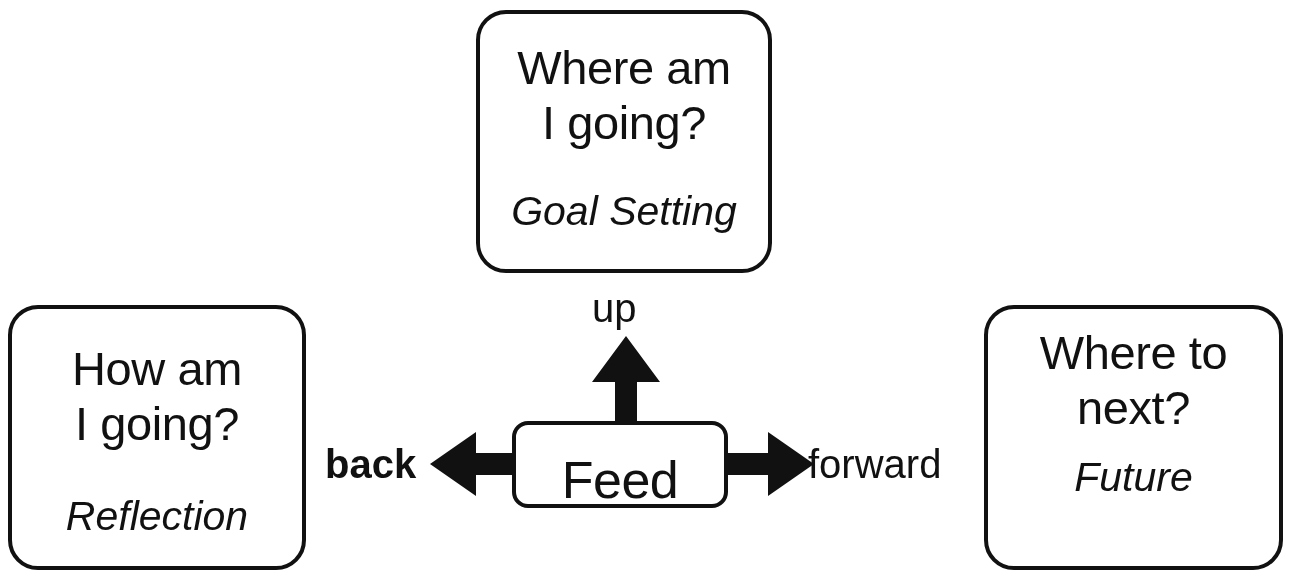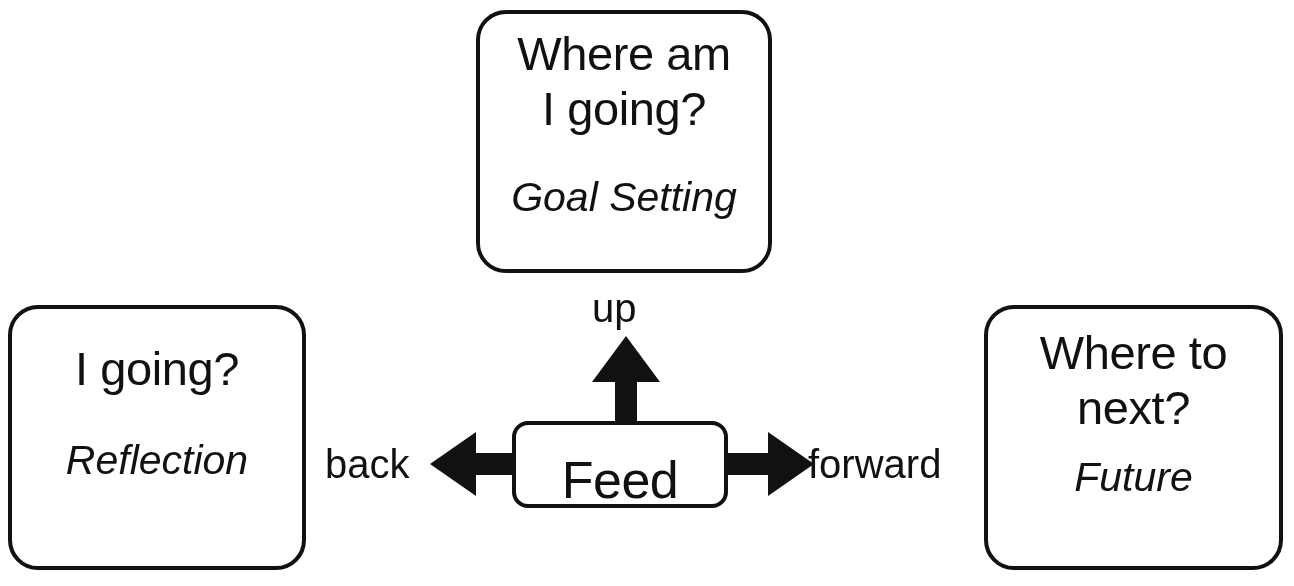--- a/index.html
+++ b/index.html
@@ -49,21 +49,21 @@
     white-space: nowrap;
     color: #111111;
   }
 
   
   #box-goal-setting {
     left: 476px;
     top: 10px;
     width: 296px;
     height: 263px;
-    padding-top: 12px;
+    padding-top: 26px;
   }
   #box-goal-setting .qsub { margin-top: 40px; }
 
   
   #box-reflection {
     left: 8px;
     top: 305px;
     width: 298px;
     height: 265px;
     padding-top: 32px;
@@ -116,35 +116,36 @@
   
   .dir-label {
     position: absolute;
     font-size: 40px;
     line-height: 1;
     color: #111111;
     white-space: nowrap;
     z-index: 4;
   }
   #label-up      { left: 592px; top: 288px; }
-  #label-back    { left: 325px; top: 444px; }
+  #label-back    { left: 325px; top: 444px; font-weight: bold; }
   #label-forward { left: 808px; top: 444px; }
 </style>
 </head>
 <body>
 
 <div id="canvas">
 
   <div class="qbox" id="box-goal-setting">
     <div class="qline">Where am</div>
     <div class="qline">I going?</div>
     <div class="qsub">Goal Setting</div>
   </div>
 
   <div class="qbox" id="box-reflection">
+    <div class="qline">How am</div>
     <div class="qline">I going?</div>
     <div class="qsub">Reflection</div>
   </div>
 
   <div class="qbox" id="box-future">
     <div class="qline">Where to</div>
     <div class="qline">next?</div>
     <div class="qsub">Future</div>
   </div>
 

